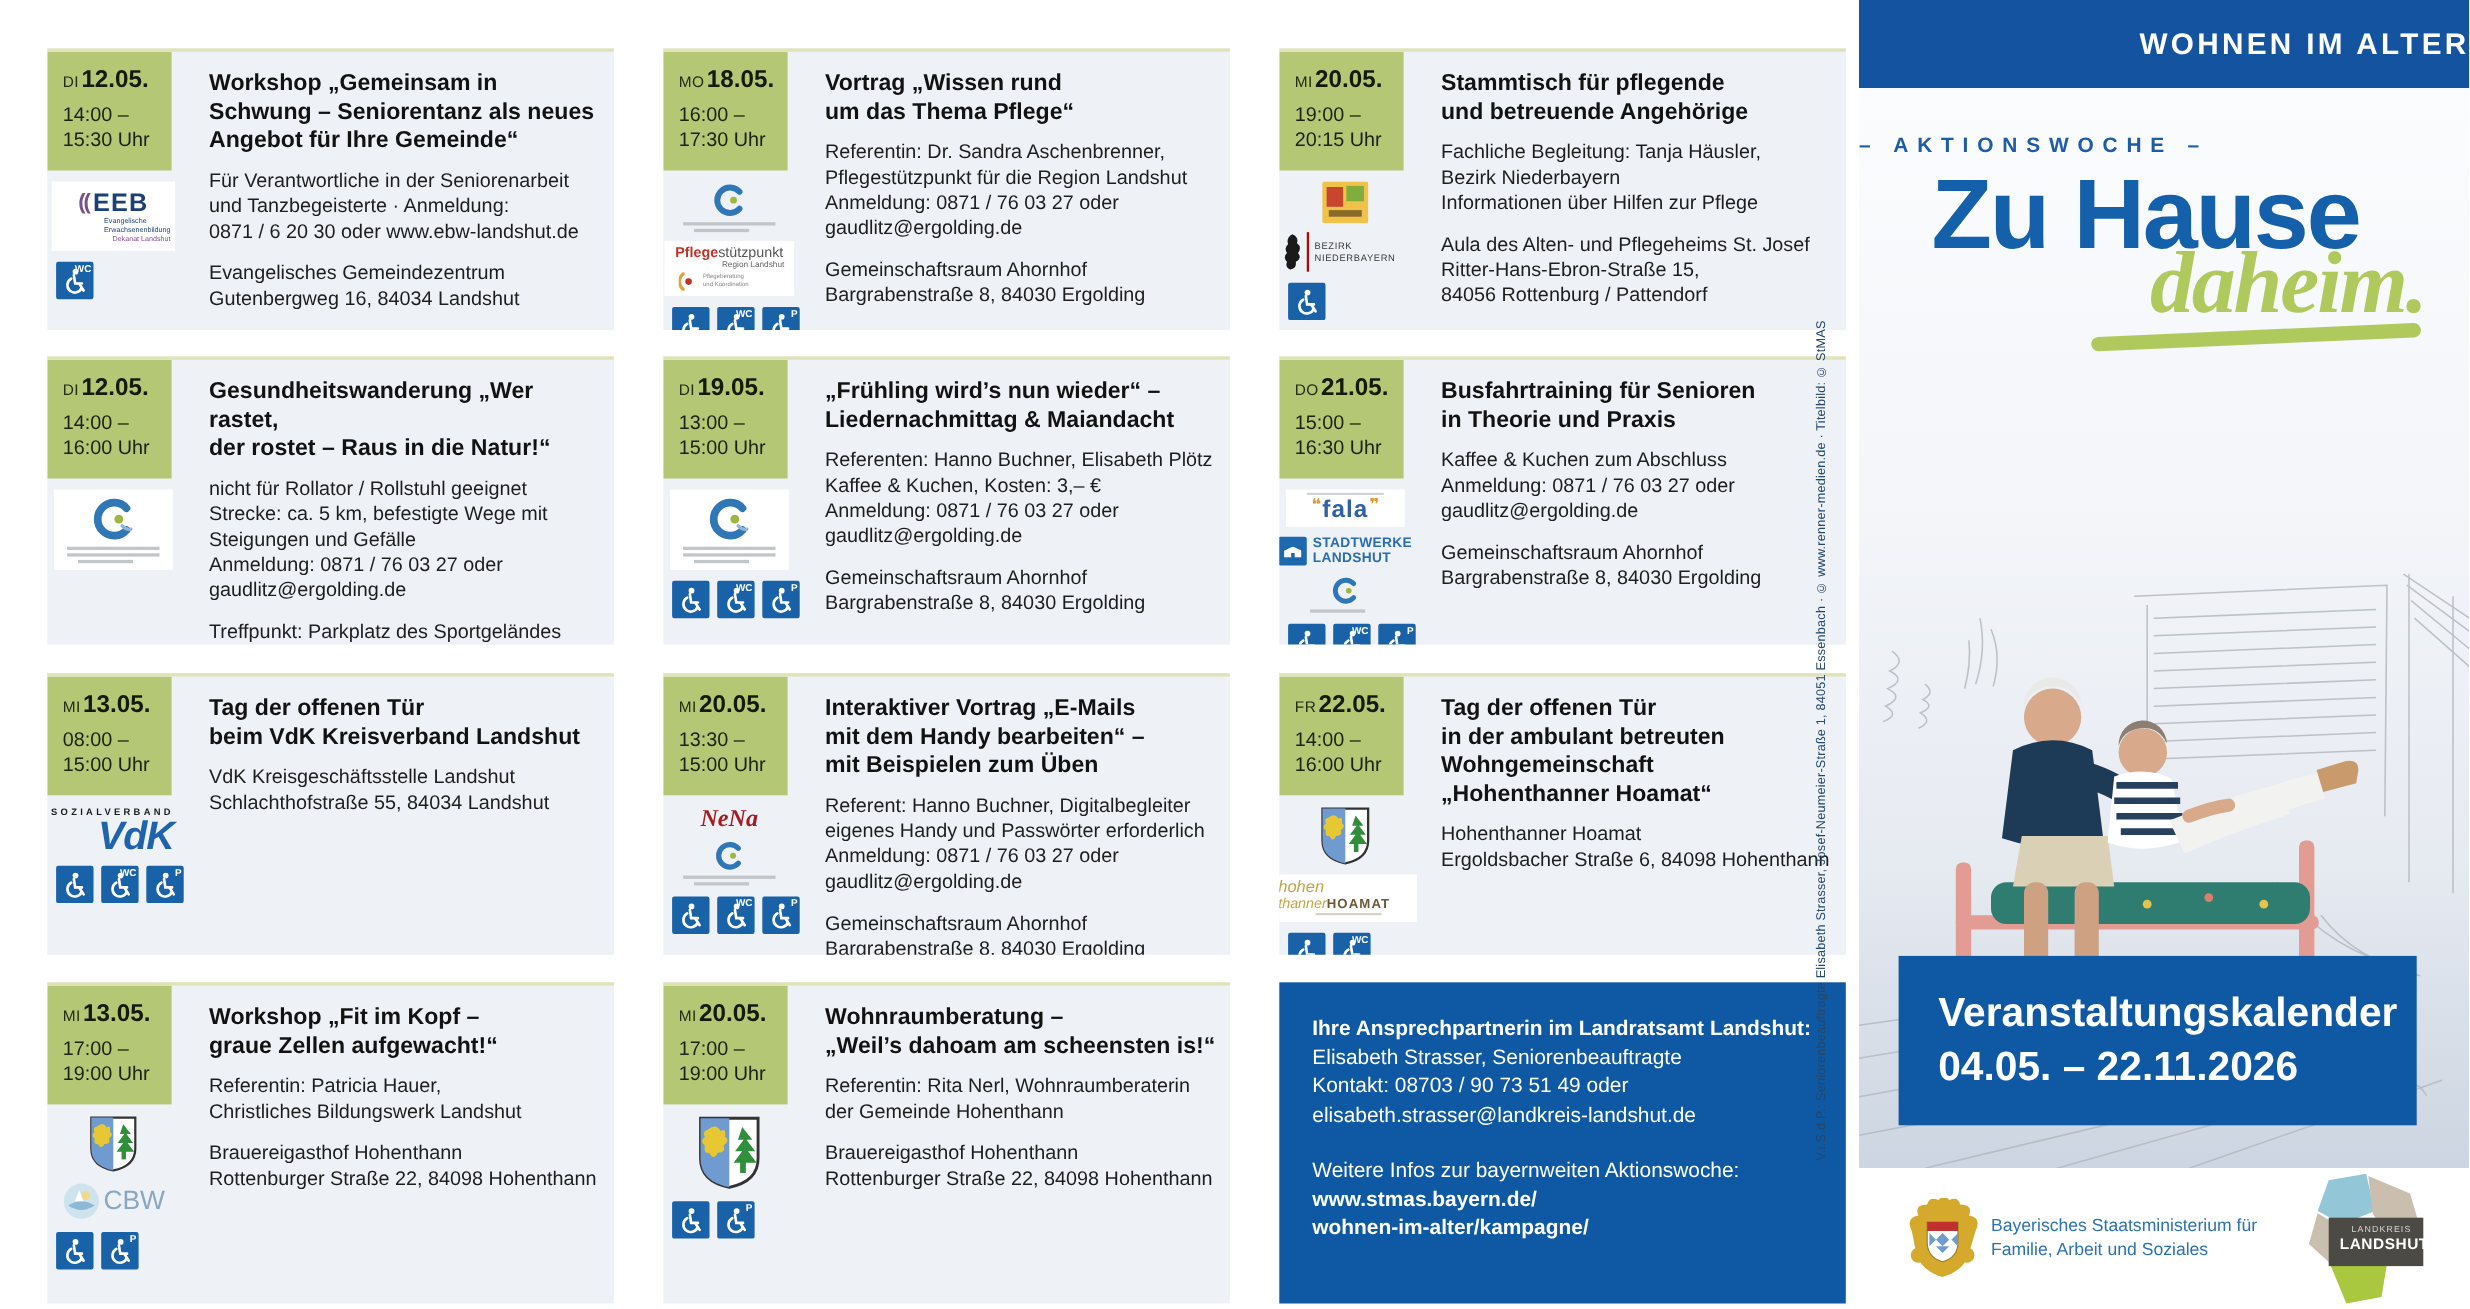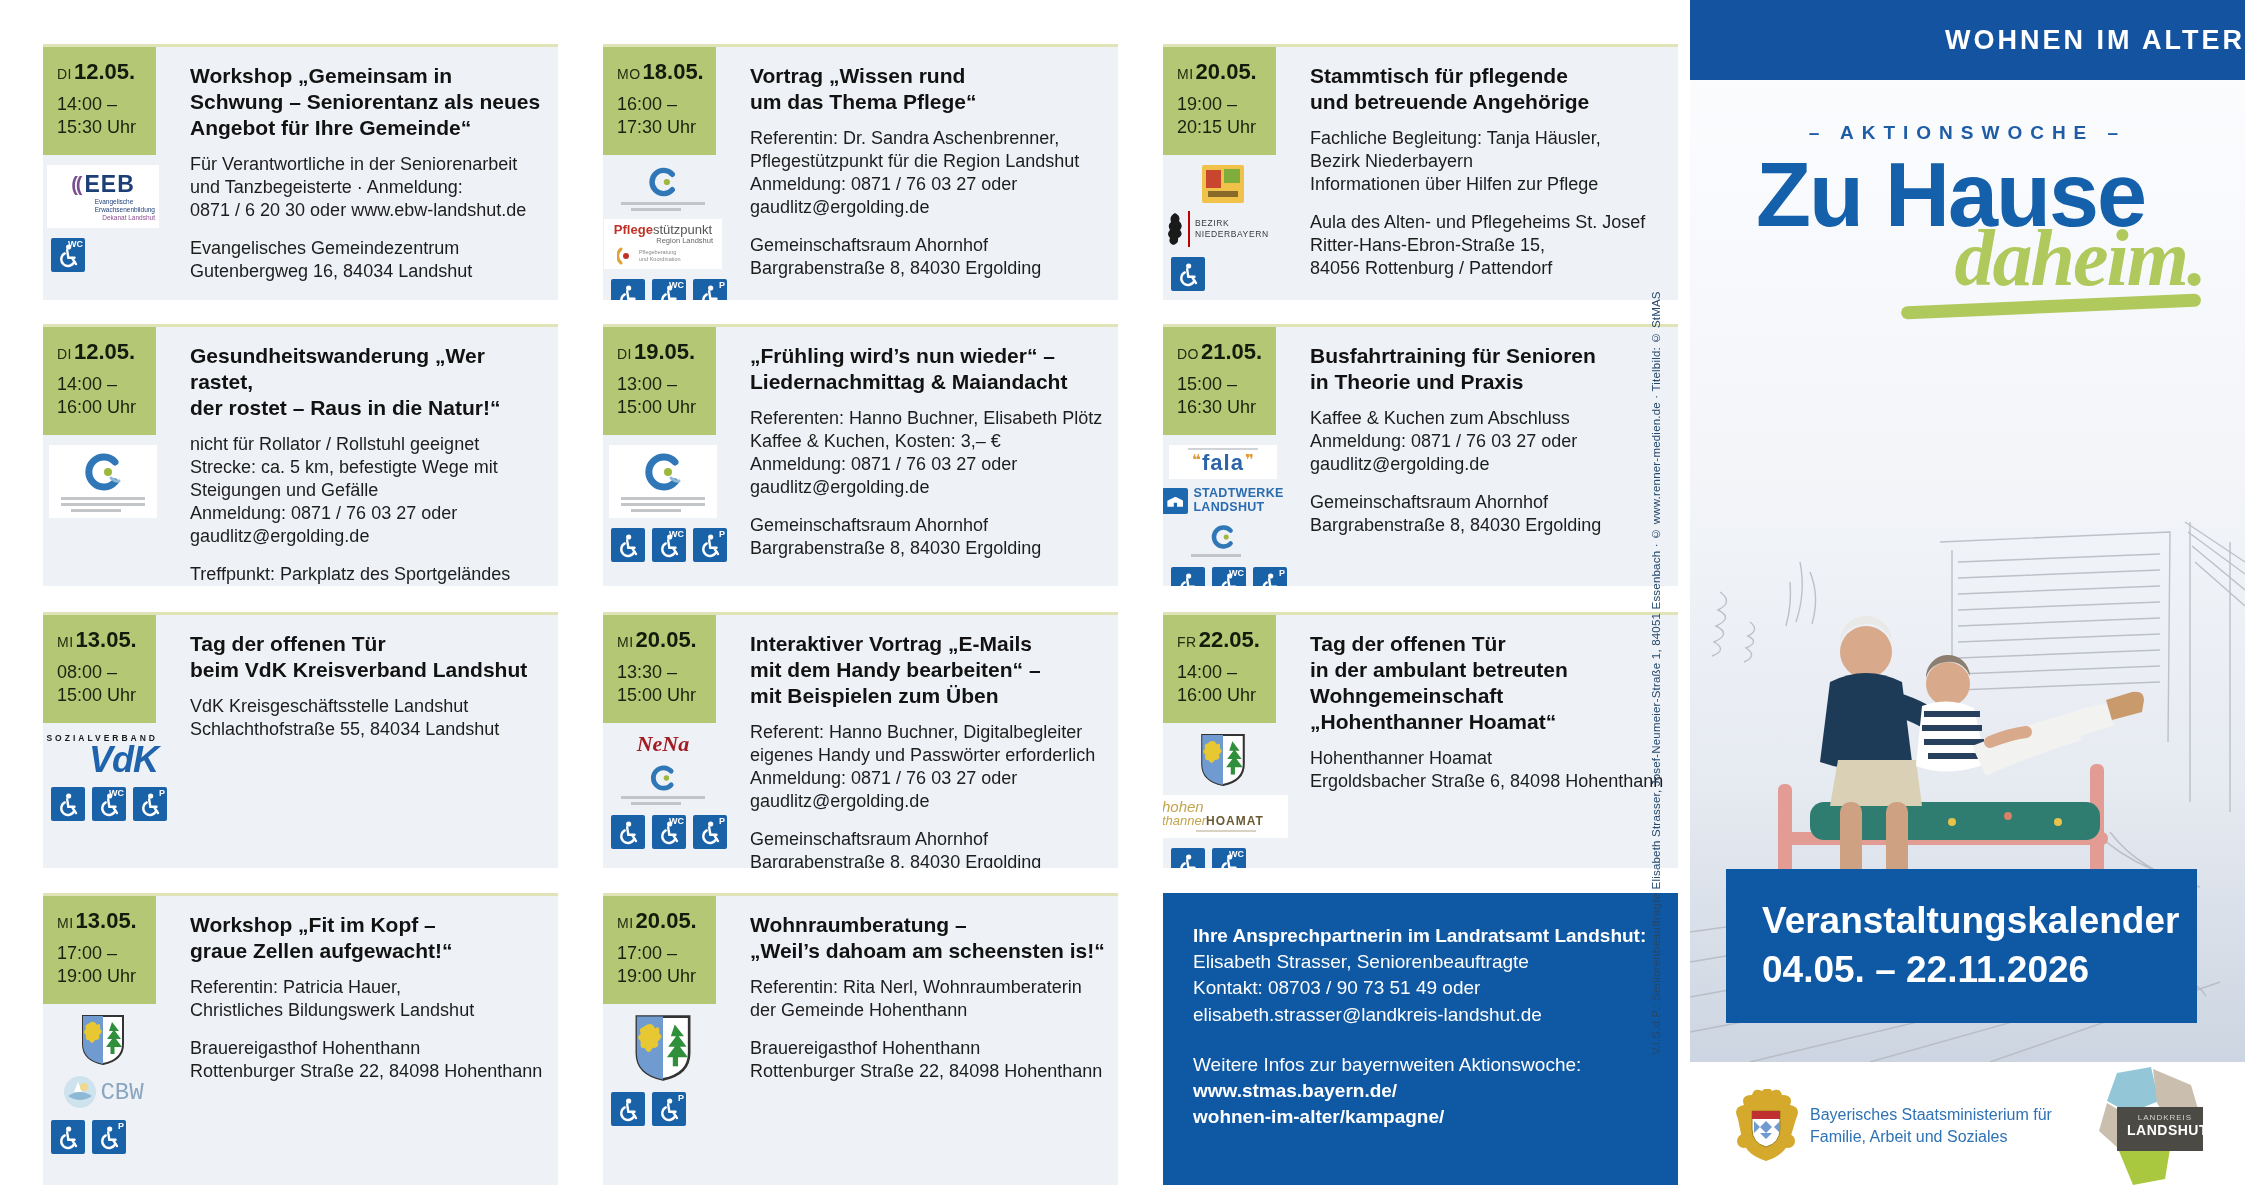--- a/index.html
+++ b/index.html
@@ -57,21 +57,21 @@
   .lg-pfl{width:112px;padding:4px 3px;}
   .pfl-line{font-size:13px;line-height:1;}
   .pfl-line b{color:#c03228;font-weight:bold;}
   .pfl-line span{color:#555;}
   .pfl-sub{font-size:7.5px;color:#666;align-self:flex-end;margin-right:6px;}
   .pfl-row{display:flex;align-items:center;gap:4px;align-self:flex-start;margin:2px 0 0 10px;}
   .pfl-sub2{font-size:5.5px;color:#888;line-height:1.2;text-align:left;}
   .lg-nena{font-size:22px;font-weight:bold;font-style:italic;color:#a11d22;line-height:1;
            font-family:"Liberation Serif","DejaVu Serif",serif;}
   .lg-cbw{flex-direction:row;gap:2px;align-items:center;}
-  .cbw-txt{font-size:24px;color:#8aa6c0;font-family:Liberation Mono, monospace;}
+  .cbw-txt{font-size:24px;color:#8aa6c0;font-family:Liberation Sans, sans-serif;}
   .lg-bez{flex-direction:row;gap:5px;align-items:center;align-self:flex-start;margin-left:4px;}
   .bez-red{width:2px;height:36px;background:#c00000;}
   .bez-txt{font-size:8.5px;color:#3a3a3a;letter-spacing:.6px;line-height:1.35;text-align:left;}
   .lg-sj{width:42px;height:38px;border-radius:2px;overflow:hidden;}
   .lg-fala{width:100px;padding:3px 4px 5px;}
   .fala-top{width:70px;height:2px;background:#cfd2d6;margin-bottom:2px;}
   .fala-row{display:flex;align-items:flex-start;gap:1px;}
   .fala-q{color:#e09a35;font-size:15px;font-weight:bold;line-height:1;}
   .fala-txt{color:#2f63a8;font-weight:bold;font-size:22px;line-height:1;letter-spacing:1px;}
   .lg-sw{flex-direction:row;gap:5px;align-items:center;}
@@ -96,21 +96,21 @@
   .vcaption{position:absolute;left:1650px;top:265px;height:790px;writing-mode:vertical-rl;
             transform:rotate(180deg);font-size:11.5px;color:#24476b;letter-spacing:.2px;white-space:nowrap;}
 
   
   .panel{position:absolute;left:1690px;top:0;width:555px;height:1190px;background:#ffffff;}
   .pbar{position:absolute;left:0;top:0;right:0;height:80px;background:#1353a0;}
   .pbar div{line-height:80px;text-align:right;color:#fff;font-weight:bold;
             font-size:27px;letter-spacing:3px;}
   .pbody{position:absolute;left:0;top:80px;right:0;bottom:128px;overflow:hidden;
          background:linear-gradient(180deg,#fbfcfe 0%,#f3f5f9 40%,#e6eaf1 72%,#ccd5e1 100%);}
-  .aktw{margin-top:42px;text-align:center;color:#1e5ca6;font-size:19px;font-weight:bold;letter-spacing:8px;}
+  .aktw{margin-top:42px;color:#1e5ca6;font-size:19px;font-weight:bold;letter-spacing:8px;}
   .zuh{margin-top:6px;text-align:center;font-size:90px;font-weight:bold;color:#1460ab;
        letter-spacing:-2px;line-height:1;padding-right:34px;}
   .dah{margin-top:-22px;text-align:right;padding-right:40px;font-size:80px;font-weight:bold;
        font-style:italic;color:#b0c95c;line-height:1;letter-spacing:-2px;
        font-family:"Liberation Serif","DejaVu Serif",serif;}
   .dahline{width:300px;height:13px;background:#b0c95c;border-radius:7px;margin:2px 44px 0 auto;
            transform:rotate(-2.5deg);}
   .sketch{position:absolute;left:0;bottom:0;width:555px;height:560px;}
   .calbox{position:absolute;left:36px;right:48px;top:789px;height:154px;background:#0f58a4;
           box-sizing:border-box;padding:28px 0 0 36px;}

